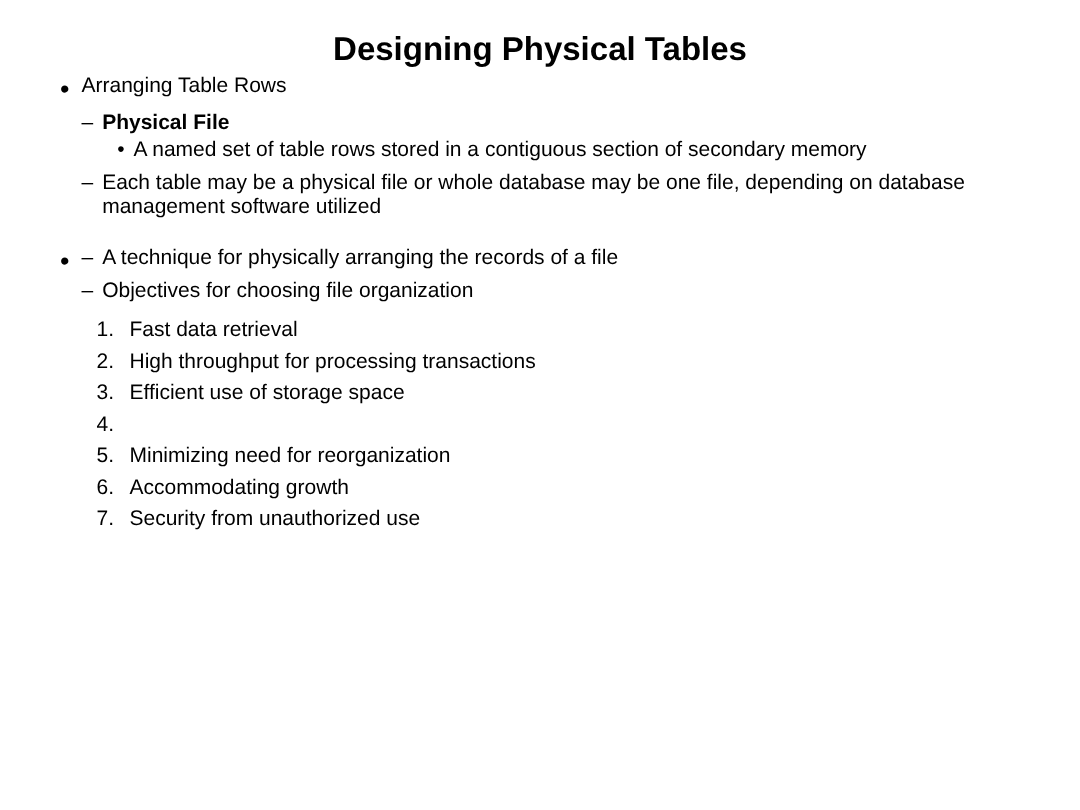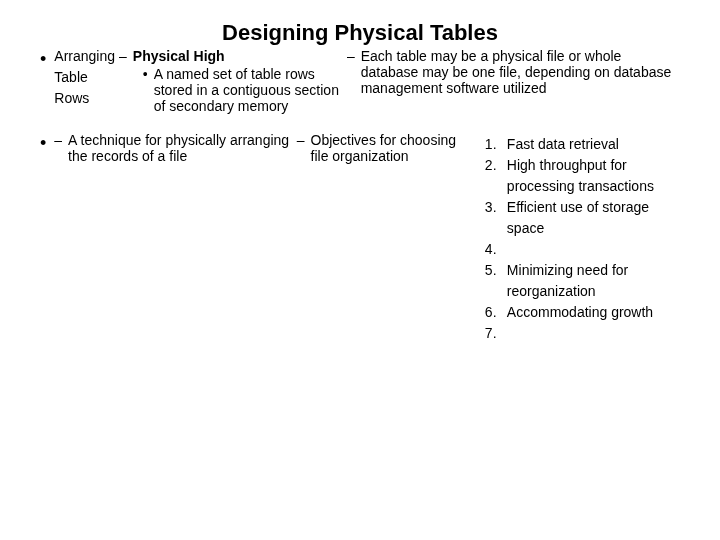--- a/index.html
+++ b/index.html
@@ -48,21 +48,21 @@
 
     .bullet-dot {
       font-size: 18px;
       line-height: 1.4;
       flex-shrink: 0;
       margin-top: 1px;
     }
 
     .bullet-content {
       display: flex;
-      flex-direction: row;
+      flex-direction: column;
       gap: 4px;
     }
 
     .bullet-label {
       font-size: 14px;
       line-height: 1.5;
     }
 
     .dash-item {
       display: flex;
@@ -134,21 +134,21 @@
   <div class="content">
 
     <div class="bullet-section">
       <div class="bullet-dot">•</div>
       <div class="bullet-content">
         <div class="bullet-label">Arranging Table Rows</div>
 
         <div class="dash-item">
           <span class="dash">–</span>
           <div class="dash-content">
-            <span class="bold">Physical High</span>
+            <span class="bold">Physical File</span>
             <div class="sub-bullet">
               <span class="sub-bullet-dot">•</span>
               <span>A named set of table rows stored in a contiguous section of secondary memory</span>
             </div>
           </div>
         </div>
 
         <div class="dash-item">
           <span class="dash">–</span>
           <span>Each table may be a physical file or whole database may be one file, depending on database management software utilized</span>
@@ -190,20 +190,21 @@
           <div class="numbered-item">
             <span class="num">5.</span>
             <span>Minimizing need for reorganization</span>
           </div>
           <div class="numbered-item">
             <span class="num">6.</span>
             <span>Accommodating growth</span>
           </div>
           <div class="numbered-item">
             <span class="num">7.</span>
+            <span>Security from unauthorized use</span>
           </div>
         </div>
 
       </div>
     </div>
 
   </div>
 
 </div>
 

